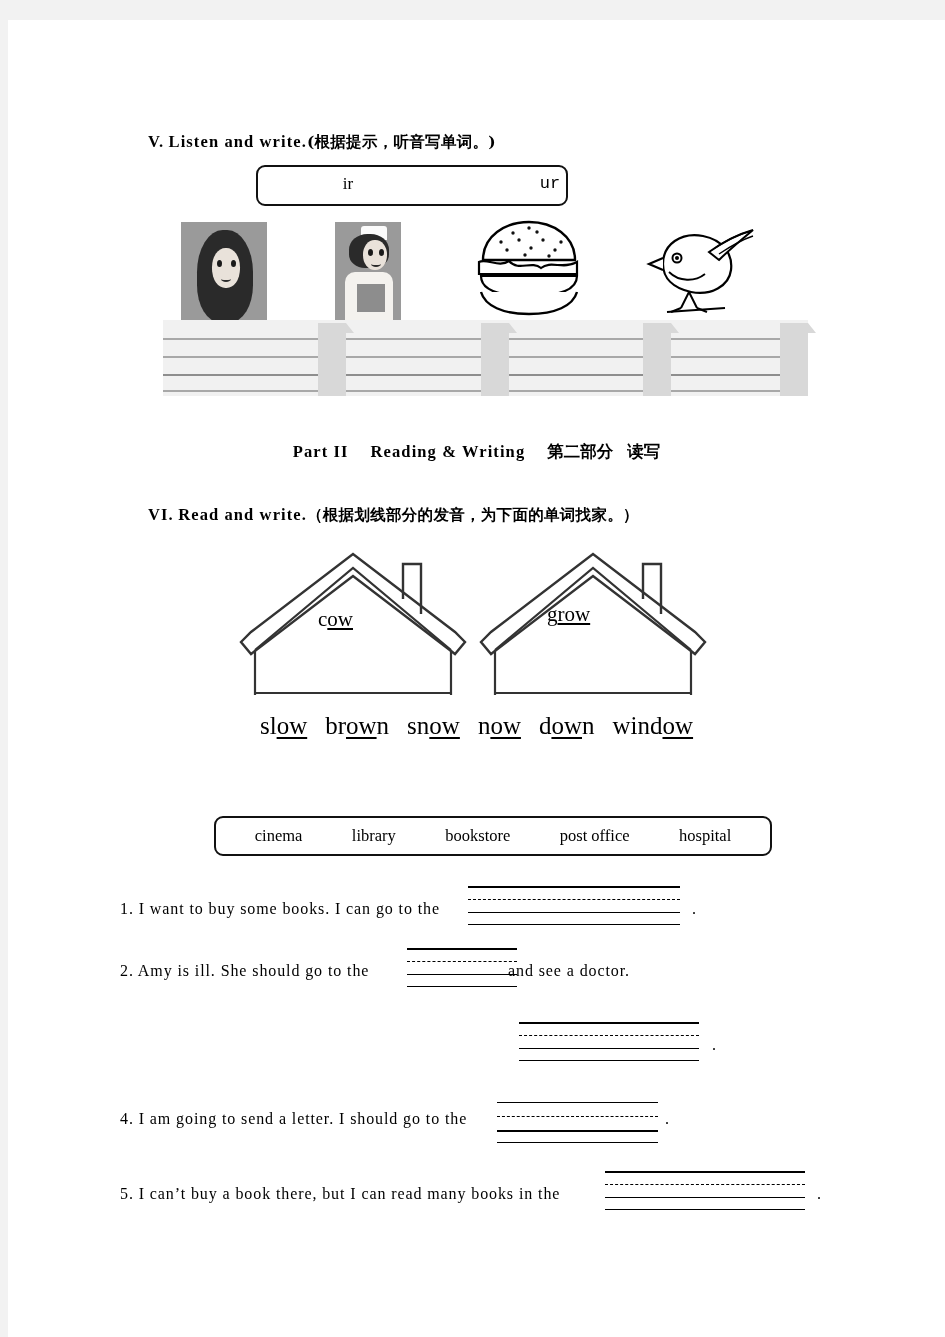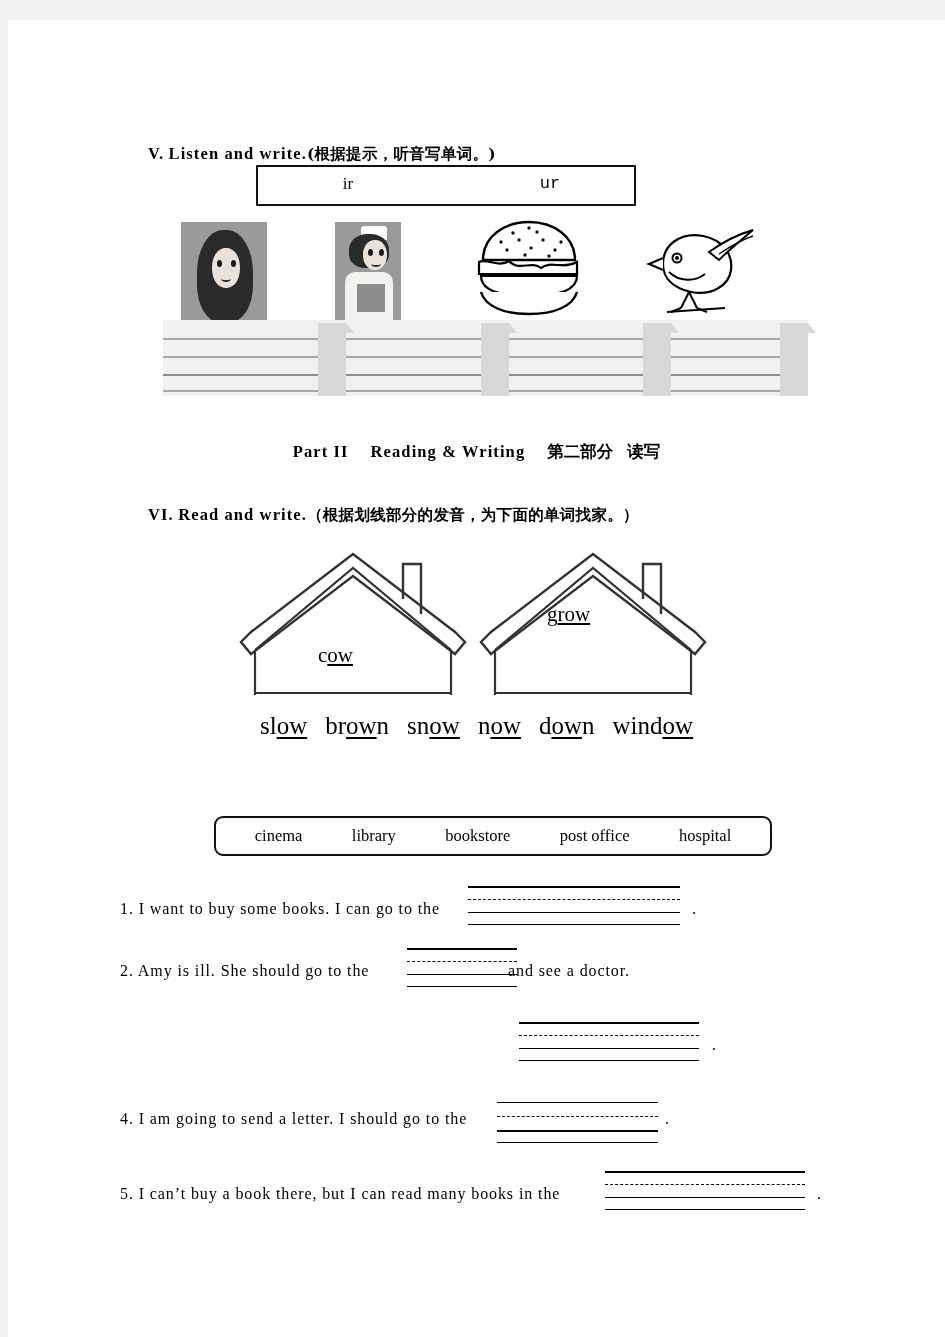--- a/index.html
+++ b/index.html
@@ -36,24 +36,24 @@
     font-family: "DejaVu Serif", "Liberation Serif", serif;
     font-size: 15.5px;
   }
   .lat { letter-spacing: 1.1px; }
 
   
   #ir-ur-box {
     position: absolute;
     left: 248px;
     top: 145px;
-    width: 380px;
+    width: 312px;
     height: 41px;
     border: 2.2px solid #111;
-    border-radius: 1px;
+    border-radius: 9px;
     box-sizing: border-box;
   }
   #ir-ur-box .slot {
     position: absolute;
     top: 7px;
     font-size: 17px;
     text-align: center;
     width: 80px;
   }
   #ir-ur-box .slot.a { left: 50px; }
@@ -232,21 +232,21 @@
   .dot {
     position: absolute;
     font-size: 16px;
   }
 </style>
 </head>
 <body>
 
 <div class="page">
 
-  <div class="sec-head" style="left:140px; top:124px;">
+  <div class="sec-head" style="left:140px; top:112px;">
     <span class="lat">V.</span>
     <span class="lat">Listen  and  write.</span><span class="cn">(根据提示，听音写单词。)</span>
   </div>
 
   <div id="ir-ur-box">
     <div class="slot a">ir</div>
     <div class="slot b">ur</div>
   </div>
 
   <div id="picture-strip">
@@ -343,21 +343,21 @@
         <path d="M22 143 L218 143" stroke-width="2.2"></path>
       </g>
 
       <g stroke="#333" fill="none" stroke-width="2.2">
         <path d="M262 100 L262 145 M262 100 L360 18 L458 100 M458 100 L458 145"></path>
         <path d="M248 92 L258 82 L360 4 L462 82 L472 92 L462 104 L360 26 L258 104 Z" stroke-width="2.4"></path>
         <path d="M410 49 L410 14 L428 14 L428 64" stroke-width="2.4"></path>
         <path d="M262 143 L458 143" stroke-width="2.2"></path>
       </g>
     </svg>
-    <div class="house-label" style="left:85px; top:57px;margin-top:36px;"><span>c</span><u>ow</u></div>
+    <div class="house-label" style="left:85px; top:57px;"><span>c</span><u>ow</u></div>
     <div class="house-label" style="left:314px; top:52px;"><span>g</span><u>row</u></div>
   </div>
 
   <div id="ow-words">
     <span class="w"><span>sl</span><u>ow</u><span></span></span><span class="w"><span>br</span><u>ow</u><span>n</span></span><span class="w"><span>sn</span><u>ow</u><span></span></span><span class="w"><span>n</span><u>ow</u><span></span></span><span class="w"><span>d</span><u>ow</u><span>n</span></span><span class="w"><span>wind</span><u>ow</u><span></span></span>
   </div>
 
 
   <div id="word-bank">
     <span>cinema</span>

